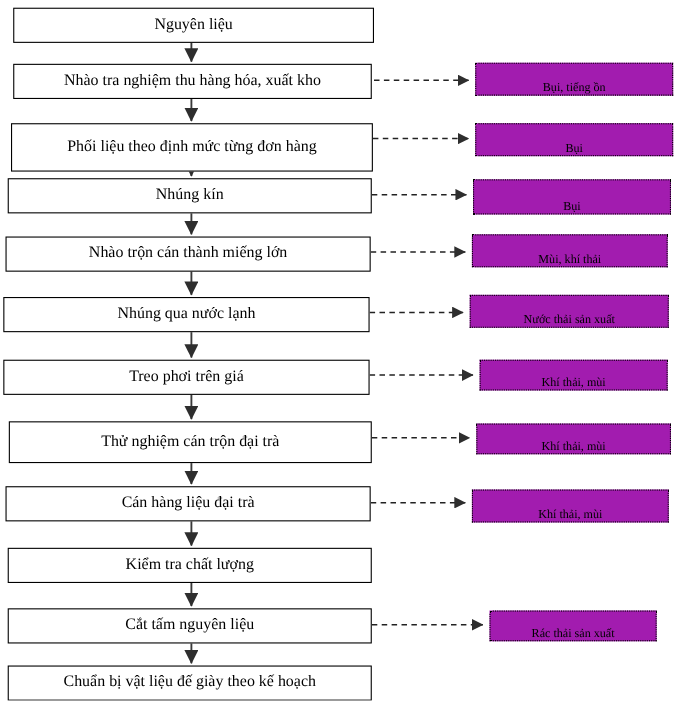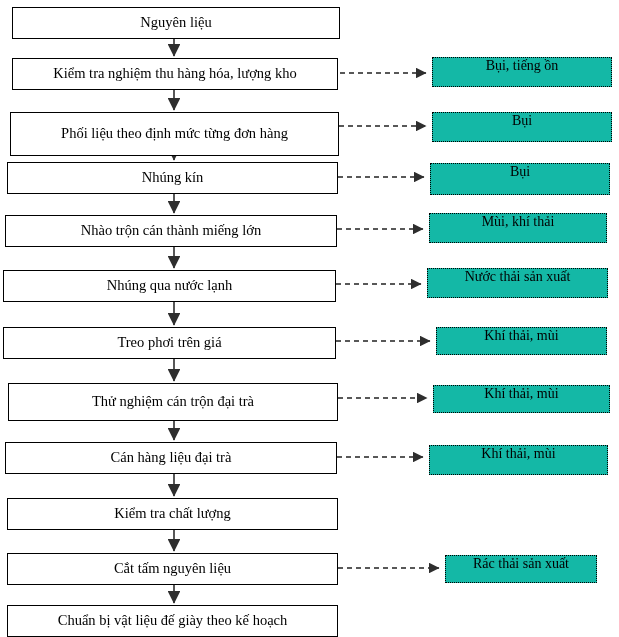--- a/index.html
+++ b/index.html
@@ -32,26 +32,26 @@
     justify-content: center;
     text-align: center;
     font-size: 14.5px;
     line-height: 1.1;
     padding: 15px 4px;
   }
   .ebox {
     position: absolute;
     box-sizing: border-box;
     border: 1px dotted #000000;
-    background: #14b8a6;
+    background: #a21caf;
     display: flex;
-    align-items: flex-start;
+    align-items: flex-end;
     justify-content: center;
     text-align: center;
-    font-size: 14px;
+    font-size: 11px;
     line-height: 1.1;
     padding: 0 4px;
   }
 </style>
 </head>
 <body>
 
 <div class="canvas">
 
   <svg class="connectors" width="619" height="637" viewBox="0 0 619 637">
@@ -85,21 +85,21 @@
       <line x1="338" y1="398" x2="427" y2="398" marker-end="url(#ah)"></line>
       <line x1="337" y1="457" x2="423" y2="457" marker-end="url(#ah)"></line>
       <line x1="338" y1="568" x2="439" y2="568" marker-end="url(#ah)"></line>
     </g>
   </svg>
 
   <div class="pbox" style="left:12px;top:7px;width:328px;height:30px">
       <span>Nguyên liệu</span>
     </div>
   <div class="pbox" style="left:12px;top:58px;width:326px;height:30px">
-      <span>Kiểm tra nghiệm thu hàng hóa, lượng kho</span>
+      <span>Nhào tra nghiệm thu hàng hóa, xuất kho</span>
     </div>
   <div class="pbox" style="left:10px;top:112px;width:329px;height:44px">
       <span>Phối liệu theo định mức từng đơn hàng</span>
     </div>
   <div class="pbox" style="left:7px;top:162px;width:331px;height:28px">
       <span>Nhúng kín</span>
     </div>
   <div class="pbox" style="left:5px;top:215px;width:332px;height:28px">
       <span>Nhào trộn cán thành miếng lớn</span>
     </div>

